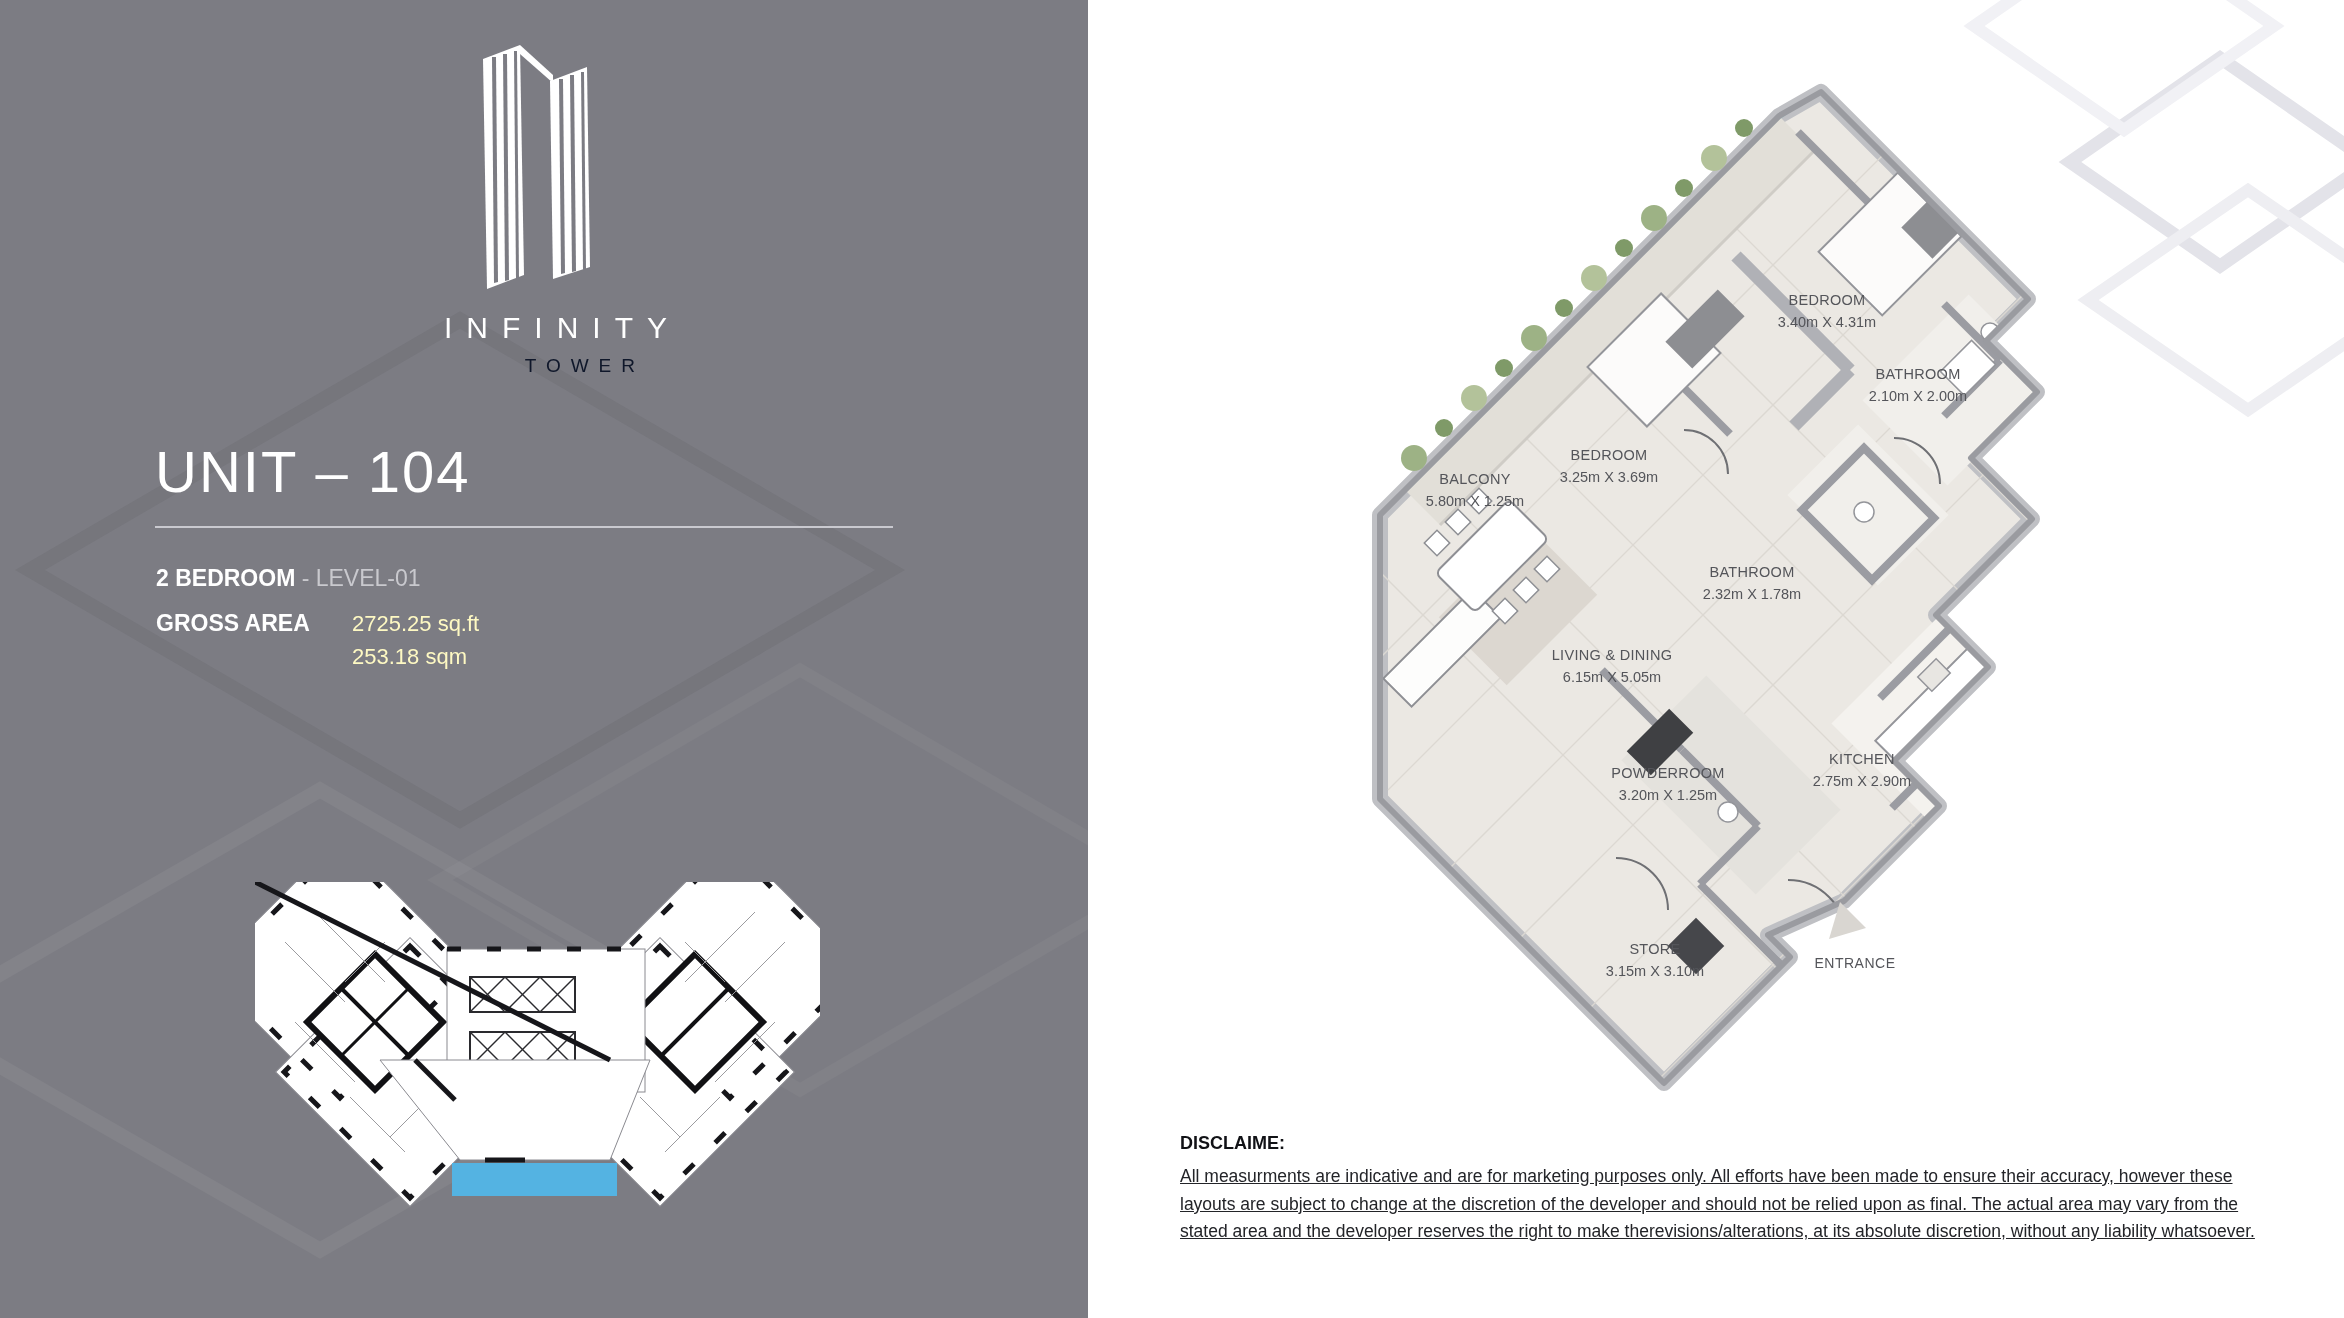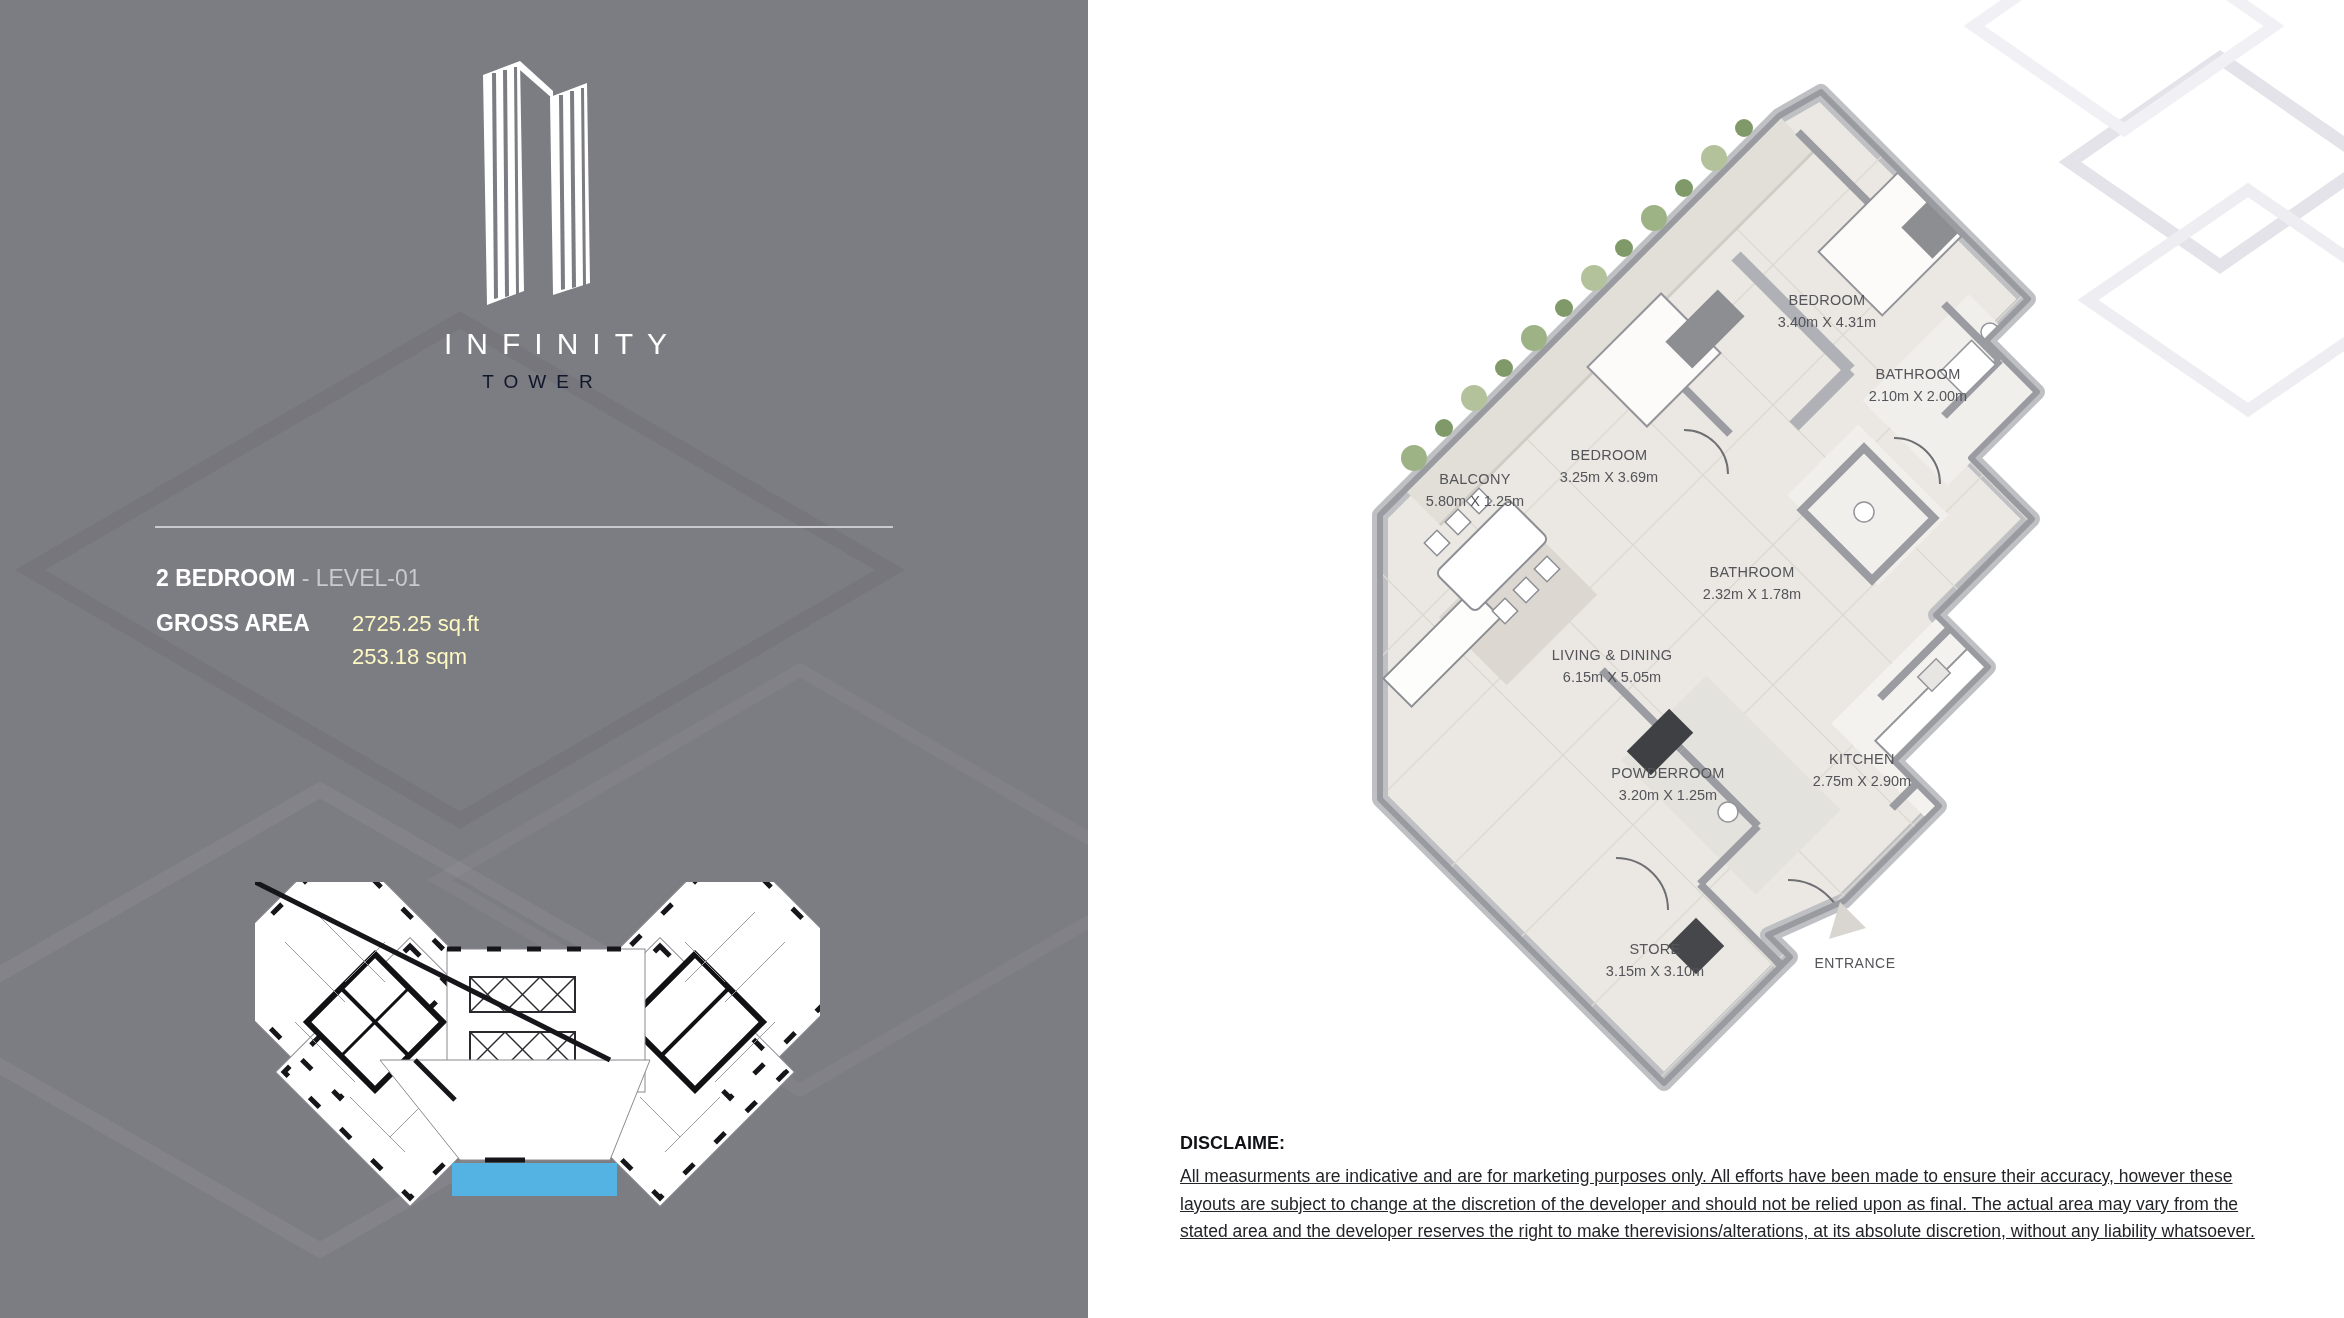--- a/index.html
+++ b/index.html
@@ -9,21 +9,21 @@
     background:#ffffff;
     position:relative;
     overflow:hidden;
   }
   
   .left-panel {
     position:absolute; left:0; top:0; width:1088px; height:1318px;
     background:#7c7c83; overflow:hidden;
   }
   .decor-svg { position:absolute; left:0; top:0; pointer-events:none; }
-  .logo-block { position:absolute; left:430px; top:55px; width:215px; text-align:center; }
+  .logo-block { position:absolute; left:430px; top:39px; width:215px; text-align:right; }
   .brand-name {
     margin-top:272px;
     color:#ffffff; font-size:30px; font-weight:400;
     letter-spacing:14px; text-indent:14px; white-space:nowrap;
   }
   .brand-tagline {
     margin-top:10px;
     color:#0f172a; font-size:19px; font-weight:400;
     letter-spacing:10px; text-indent:10px; white-space:nowrap;
   }
@@ -101,20 +101,21 @@
 
       <polygon points="120,42 157,28 160,228 123,240" fill="#ffffff"></polygon>
       <polygon points="129,40 133,40 135,234 131,235" fill="#7c7c83"></polygon>
       <polygon points="140,36 144,36 146,232 142,233" fill="#7c7c83"></polygon>
       <polygon points="151,33 154,33 156,230 153,231" fill="#7c7c83"></polygon>
     </svg>
     <div class="brand-name">INFINITY</div>
     <div class="brand-tagline">TOWER</div>
   </div>
 
+  <div class="unit-title">UNIT – 104</div>
   <div class="title-divider"></div>
 
   <div class="spec-row1">
     <span class="spec-bold">2 BEDROOM</span>
     <span class="spec-light"> </span>
     <span class="spec-light">- LEVEL-01</span>
   </div>
   <div class="gross-label">GROSS AREA</div>
   <div class="area-sqft">2725.25 sq.ft</div>
   <div class="area-sqm">253.18 sqm</div>

